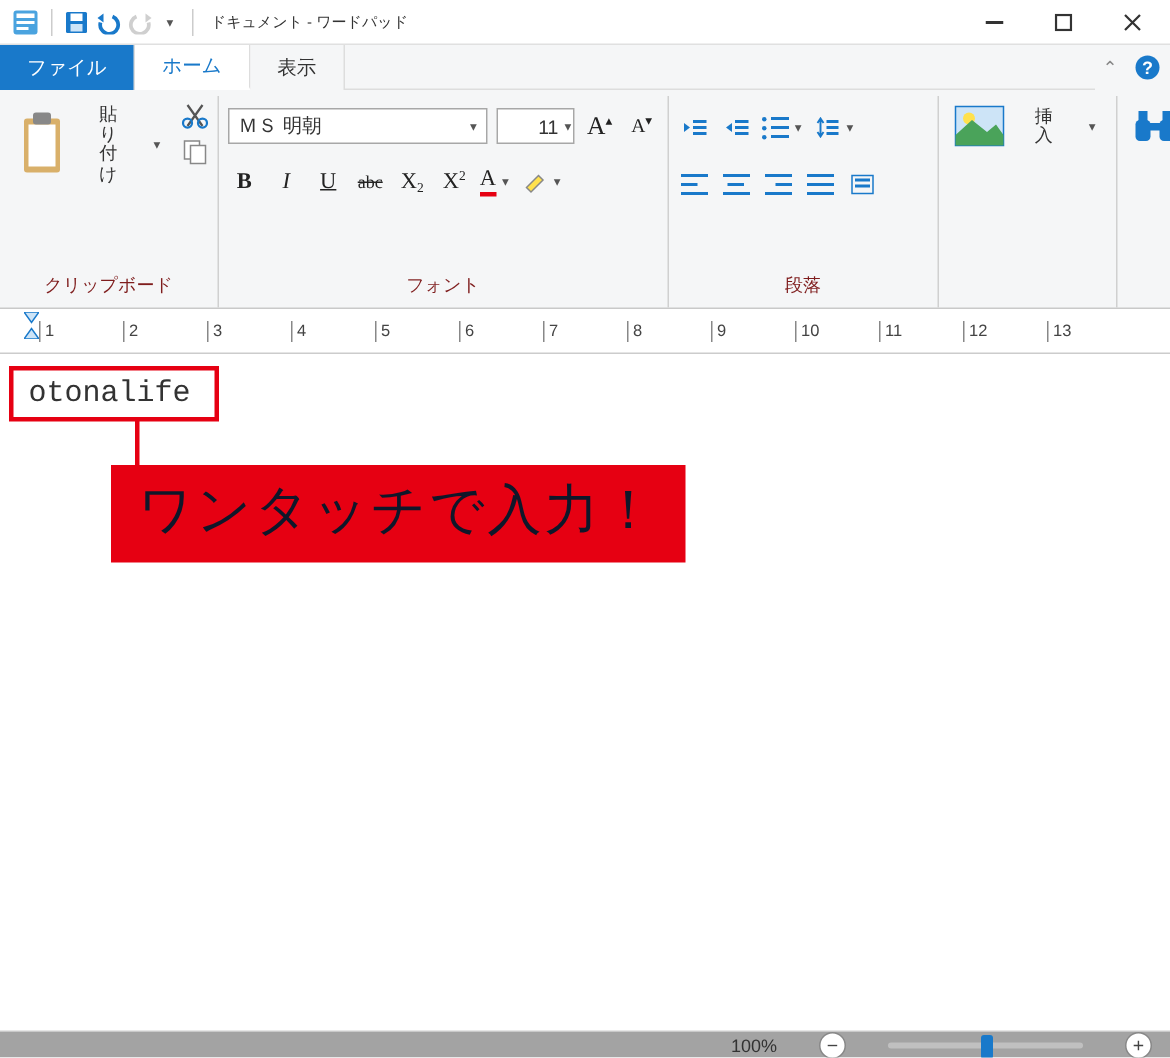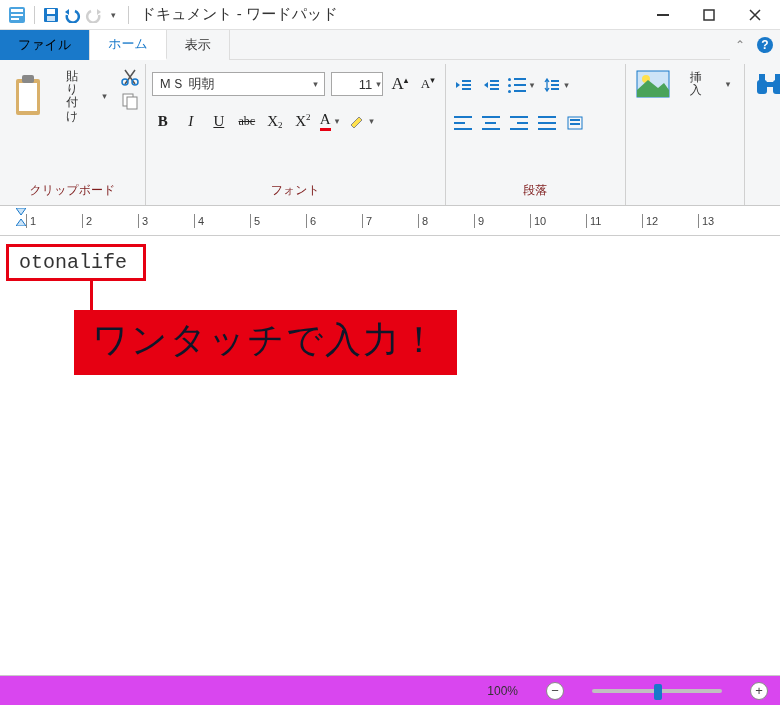--- a/index.html
+++ b/index.html
@@ -16,21 +16,21 @@
   
   .titlebar {
     height: 30px;
     background: #fff;
     display: flex; align-items: center;
     padding: 0 2px;
     border-bottom: 1px solid #e0e0e0;
   }
   .titlebar .qat { display: flex; align-items: center; gap: 4px; padding-left: 6px;}
   .titlebar .sep { width:1px; height:18px; background:#ccc; margin:0 4px;}
-  .titlebar .title { margin-left: 8px; font-size: 15px; color:#333;}
+  .titlebar .title { margin-left: 8px; font-size: 10px; color:#333;}
   .titlebar .spacer { flex: 1; }
   .titlebar .winctrl { display: flex; }
   .titlebar .winbtn {
     width: 46px; height: 30px;
     display:flex; align-items:center; justify-content:center;
     font-size: 14px;
   }
   .icon svg { display:block; }
 
   
@@ -41,21 +41,21 @@
     padding-left: 0;
   }
   .tab {
     padding: 0 18px;
     display:flex; align-items:center;
     font-size: 13px;
     border-right: 1px solid #ddd;
     background:#f5f6f7;
     color:#333;
   }
-  .tab.file { background:#1979ca; color:#000000; font-weight:500;}
+  .tab.file { background:#1979ca; color:#ffffff; font-weight:500;}
   .tab.active { background:#fff; border-bottom:2px solid #fff; color:#1979ca; font-weight:500;}
   .tabsrow .tabspacer{ flex:1; border-bottom:1px solid #ddd;}
   .tabsrow .help { width:30px; display:flex; align-items:center; justify-content:center; color:#1979ca;}
   .tabsrow .chev { width:20px; display:flex; align-items:center; justify-content:center; color:#888;}
 
   
   .ribbon {
     background: #f5f6f7;
     border-bottom: 1px solid #c9c9c9;
     display: flex;
@@ -147,22 +147,22 @@
   .callout{
     position:absolute; left:74px; top:74px;
     background:#e60012; color:#0f172a;
     font-size:36px; font-weight:500;
     padding:6px 18px 10px 18px;
     letter-spacing:2px;
   }
 
   
   .statusbar{
-    height:30px; border-top:1px solid #c9c9c9;
-    background:#d946ef;
+    height:18px; border-top:1px solid #c9c9c9;
+    background:#a3a3a3;
     display:flex; align-items:center; justify-content:flex-end;
     gap:28px; padding:0 12px; font-size:12px; color:#333;
   }
   .zoomtrack{
     width:130px; height:4px; background:#c0c0c0; position:relative; border-radius:2px;
   }
   .zoomthumb{
     position:absolute; top:-5px; left:62px;
     width:8px; height:16px; background:#1979ca; border-radius:2px;
   }

